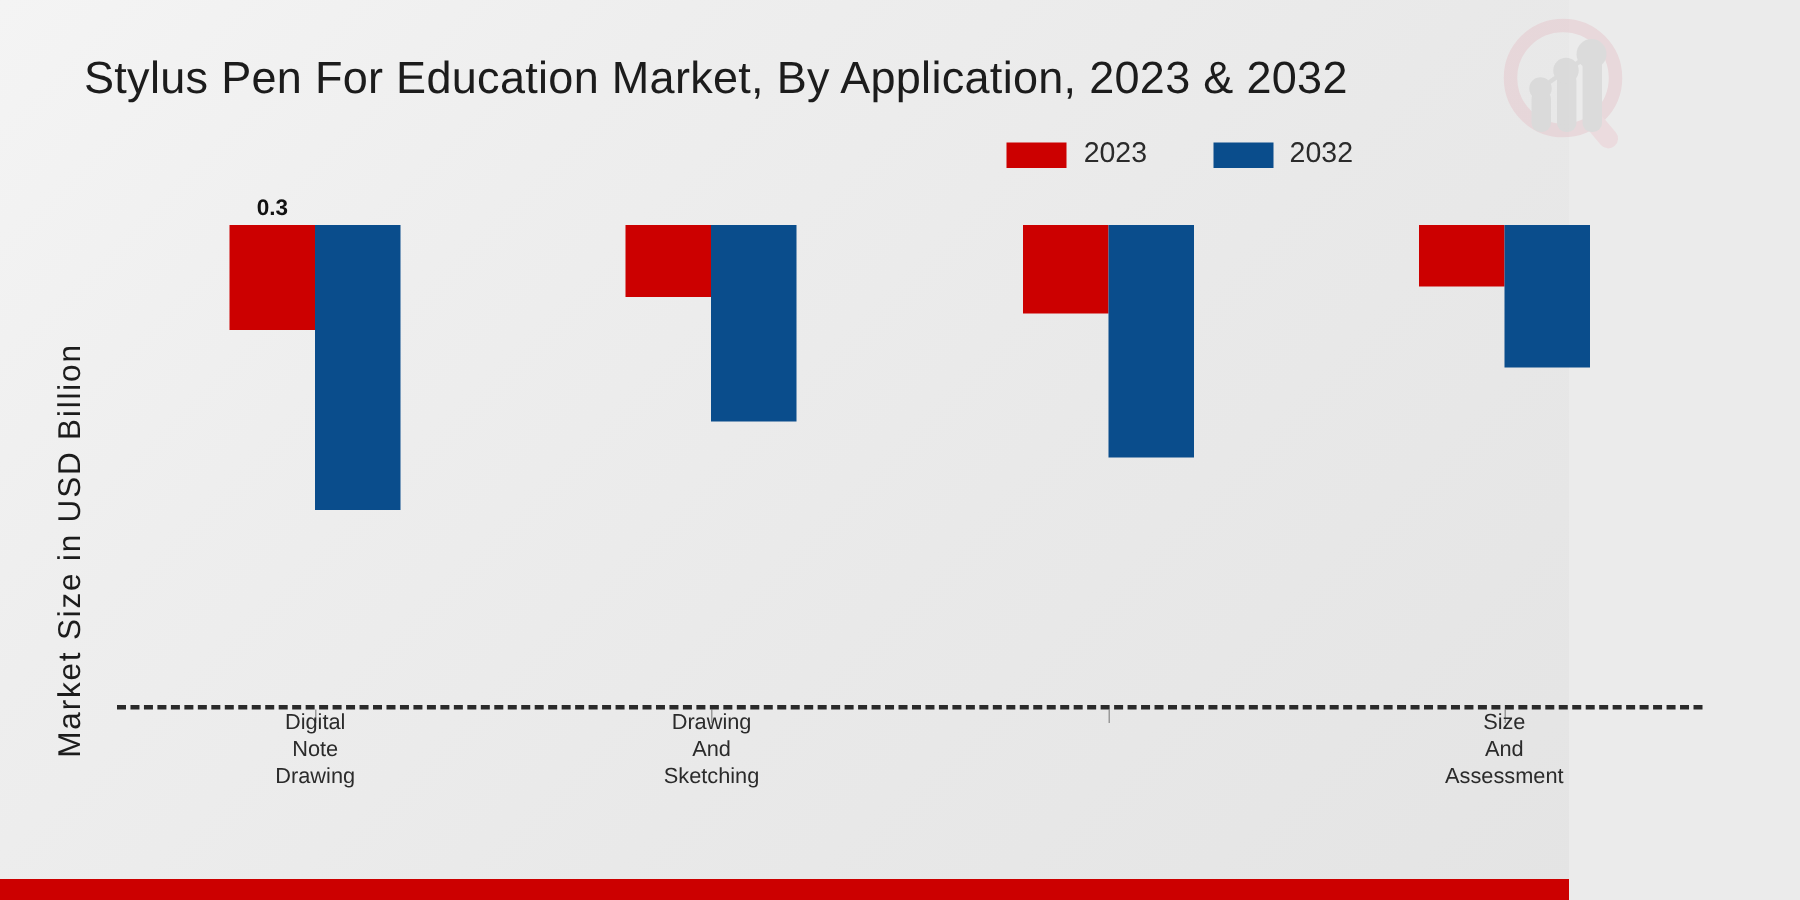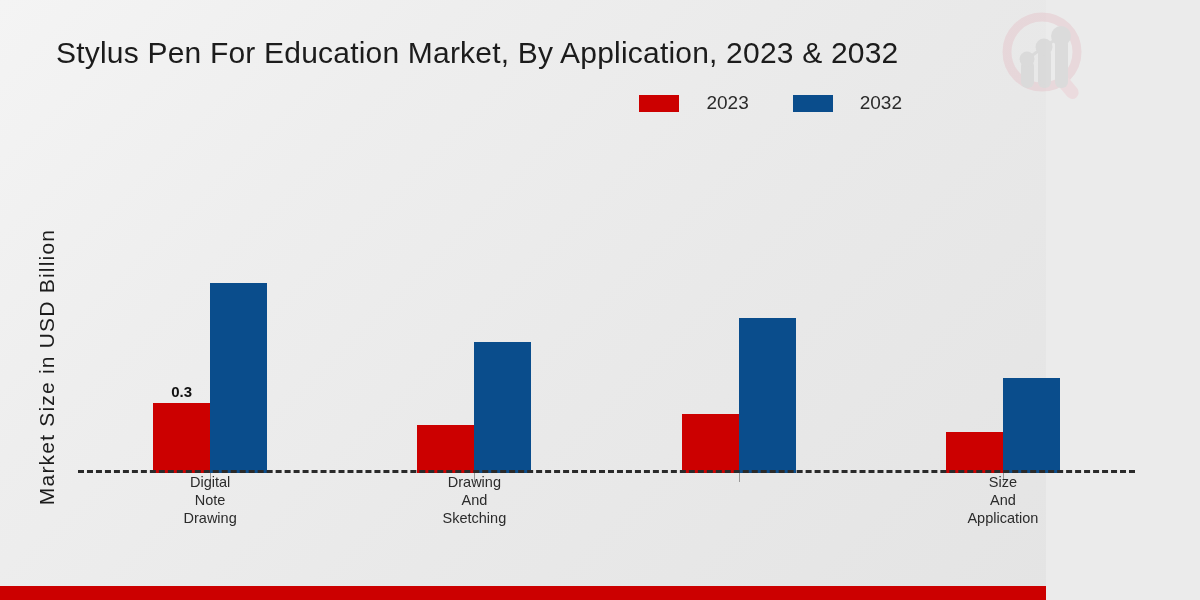--- a/index.html
+++ b/index.html
@@ -51,21 +51,21 @@
     position: absolute;
     right: 144px;
     top: 92px;
     display: flex;
     align-items: center;
     gap: 44px;
   }
   .legend-entry {
     display: flex;
     align-items: center;
-    gap: 27px;
+    gap: 11px;
   }
   .legend-swatch {
     width: 40px;
     height: 17px;
     display: block;
   }
   .legend-swatch.series-2023 { background: #cc0000; }
   .legend-swatch.series-2032 { background: #0a4d8c; }
   .legend-label {
     font-size: 19px;
@@ -116,21 +116,20 @@
     flex: 1 1 0;
     position: relative;
     height: 100%;
   }
   .bars {
     position: absolute;
     bottom: 0;
     left: 50%;
     transform: translateX(-50%);
     display: flex;
-    align-items: flex-end;
     height: 100%;
     text-decoration: underline;
   }
   .bar {
     width: 57px;
     position: relative;
     box-sizing: border-box;
   }
   .bar.series-2023 { background: #cc0000; }
   .bar.series-2032 { background: #0a4d8c; }
@@ -270,21 +269,21 @@
             
           </div>
           <div class="bar series-2032" style="height:29.4%">
             
           </div>
         </div>
         <span class="tick"></span>
         <div class="cat-label">
           <div>Size</div>
           <div>And</div>
-          <div>Application</div>
+          <div>Assessment</div>
         </div>
       </div>
 
     </div>
 
     <div class="baseline"></div>
   </div>
 
   <div class="bottom-bar"></div>
 </div>

